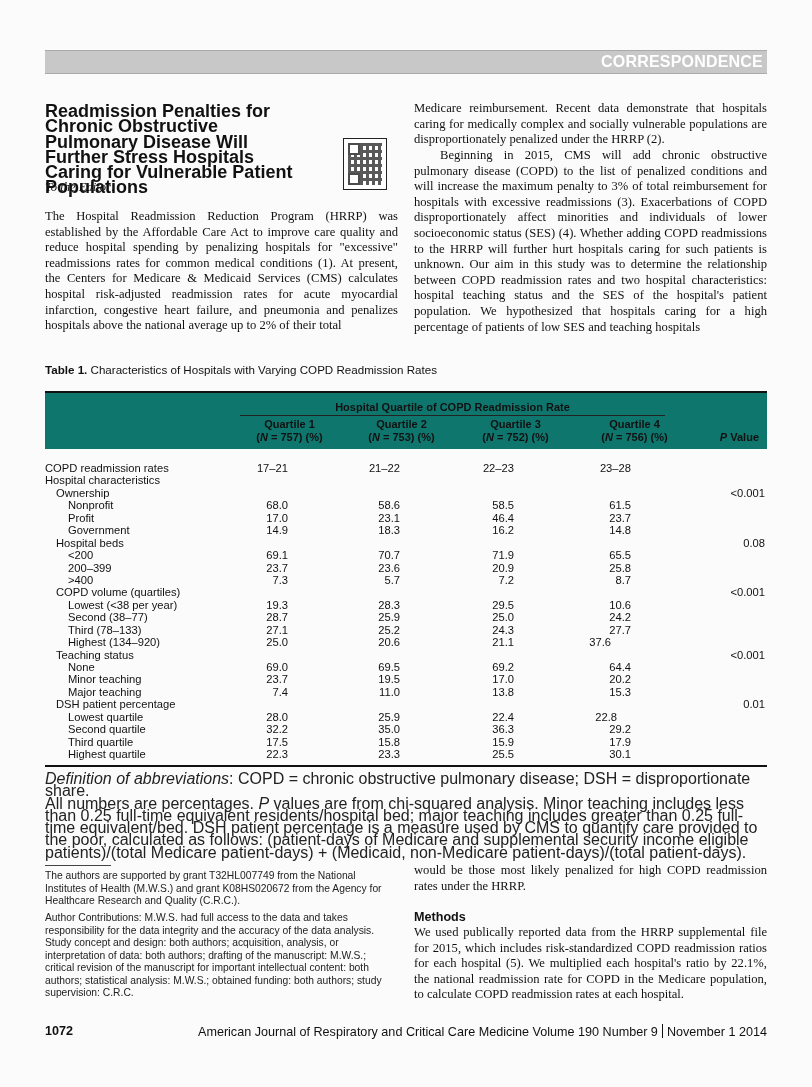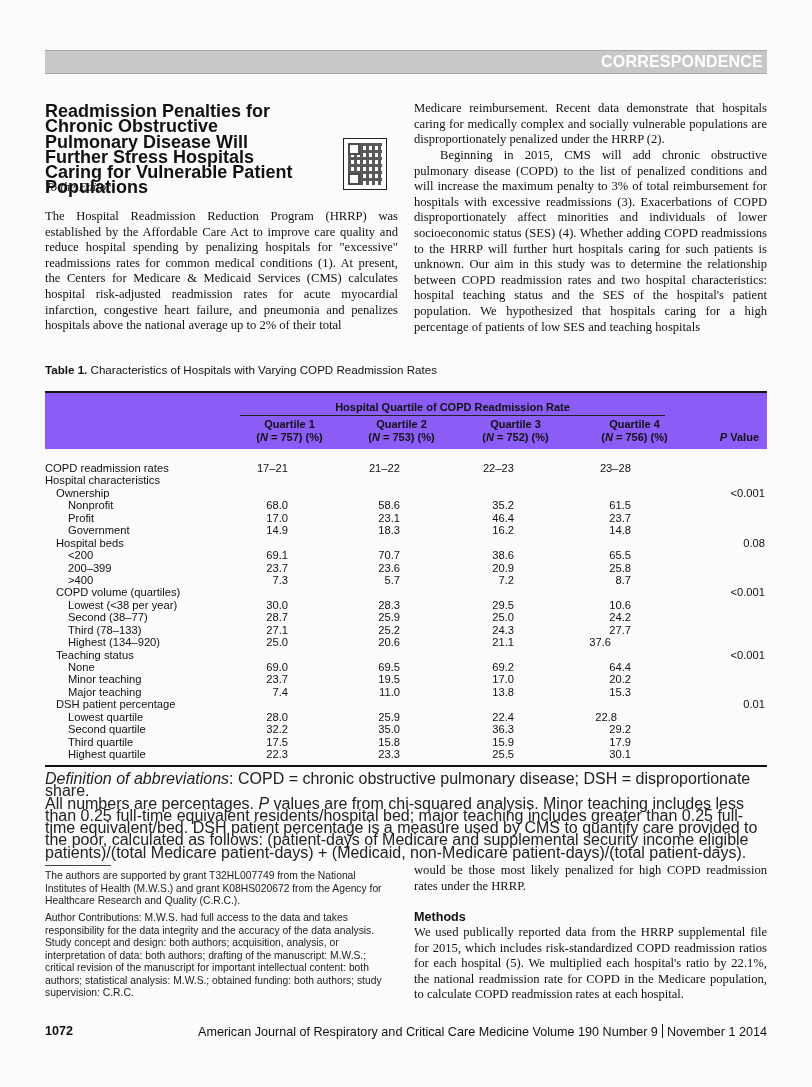--- a/index.html
+++ b/index.html
@@ -13,21 +13,21 @@
       linear-gradient(90deg, #222 50%, transparent 50%) 0 0/6px 6px,
       linear-gradient(#222 50%, transparent 50%) 0 0/7px 7px; opacity: 0.75; position: relative; }
   .qr-inner::before, .qr-inner::after { content: ""; position: absolute; width: 8px; height: 8px; border: 2px solid #111; background: #fff; }
   .qr-inner::before { left: 0; top: 0; }
   .qr-inner::after { left: 0; bottom: 0; }
   .salutation { position: absolute; left: 45px; top: 180px; font-family: "Liberation Serif", serif; font-style: italic; font-size: 12.6px; }
   .indent { text-indent: 26px; }
   .table-caption { position: absolute; left: 45px; top: 363px; font-family: "Liberation Sans", sans-serif; font-size: 11.6px; }
   .table-caption b { font-weight: bold; }
   .tbl-rule-top { position: absolute; left: 45px; top: 391px; width: 722px; height: 2px; background: #111; }
-  .thead { position: absolute; left: 45px; top: 393px; width: 722px; height: 56px; background: #8b5cf6; font-family: "Liberation Sans", sans-serif; font-size: 11px; }
+  .thead { position: absolute; left: 45px; top: 393px; width: 722px; height: 56px; background: #0f766e; font-family: "Liberation Sans", sans-serif; font-size: 11px; }
   .span-head { position: absolute; left: 195px; width: 425px; top: 8px; text-align: center; font-weight: bold; }
   .span-line { position: absolute; left: 195px; width: 425px; top: 22px; height: 1px; background: #222; }
   .qh { position: absolute; top: 25px; width: 115px; text-align: center; font-weight: bold; line-height: 13px; }
   .qh i { font-style: italic; }
   .pval-h { position: absolute; right: 8px; top: 38px; font-weight: bold; }
   .pval-h i { font-style: italic; }
   .tbody { position: absolute; left: 45px; top: 462px; width: 722px; font-family: "Liberation Sans", sans-serif; font-size: 11.2px; }
   .row { position: relative; height: 12.45px; line-height: 12.45px; text-decoration: underline; }
   .row .lbl { position: absolute; left: 0; white-space: nowrap; }
   .row .lbl.l1 { left: 11px; }
@@ -114,21 +114,21 @@
       <span class="v" style="left: 183px;"></span>
       <span class="v" style="left: 295px;"></span>
       <span class="v" style="left: 409px;"></span>
       <span class="v" style="left: 526px;"></span>
       <span class="pv">&lt;0.001</span>
     </div>
     <div class="row">
       <span class="lbl l2">Nonprofit</span>
       <span class="v" style="left: 183px;">68.0</span>
       <span class="v" style="left: 295px;">58.6</span>
-      <span class="v" style="left: 409px;">35.2</span>
+      <span class="v" style="left: 409px;">58.5</span>
       <span class="v" style="left: 526px;">61.5</span>
       <span class="pv"></span>
     </div>
     <div class="row">
       <span class="lbl l2">Profit</span>
       <span class="v" style="left: 183px;">17.0</span>
       <span class="v" style="left: 295px;">23.1</span>
       <span class="v" style="left: 409px;">46.4</span>
       <span class="v" style="left: 526px;">23.7</span>
       <span class="pv"></span>
@@ -146,21 +146,21 @@
       <span class="v" style="left: 183px;"></span>
       <span class="v" style="left: 295px;"></span>
       <span class="v" style="left: 409px;"></span>
       <span class="v" style="left: 526px;"></span>
       <span class="pv">0.08</span>
     </div>
     <div class="row">
       <span class="lbl l2">&lt;200</span>
       <span class="v" style="left: 183px;">69.1</span>
       <span class="v" style="left: 295px;">70.7</span>
-      <span class="v" style="left: 409px;">38.6</span>
+      <span class="v" style="left: 409px;">71.9</span>
       <span class="v" style="left: 526px;">65.5</span>
       <span class="pv"></span>
     </div>
     <div class="row">
       <span class="lbl l2">200–399</span>
       <span class="v" style="left: 183px;">23.7</span>
       <span class="v" style="left: 295px;">23.6</span>
       <span class="v" style="left: 409px;">20.9</span>
       <span class="v" style="left: 526px;">25.8</span>
       <span class="pv"></span>
@@ -176,21 +176,21 @@
     <div class="row">
       <span class="lbl l1">COPD volume (quartiles)</span>
       <span class="v" style="left: 183px;"></span>
       <span class="v" style="left: 295px;"></span>
       <span class="v" style="left: 409px;"></span>
       <span class="v" style="left: 526px;"></span>
       <span class="pv">&lt;0.001</span>
     </div>
     <div class="row">
       <span class="lbl l2">Lowest (&lt;38 per year)</span>
-      <span class="v" style="left: 183px;">30.0</span>
+      <span class="v" style="left: 183px;">19.3</span>
       <span class="v" style="left: 295px;">28.3</span>
       <span class="v" style="left: 409px;">29.5</span>
       <span class="v" style="left: 526px;">10.6</span>
       <span class="pv"></span>
     </div>
     <div class="row">
       <span class="lbl l2">Second (38–77)</span>
       <span class="v" style="left: 183px;">28.7</span>
       <span class="v" style="left: 295px;">25.9</span>
       <span class="v" style="left: 409px;">25.0</span>

